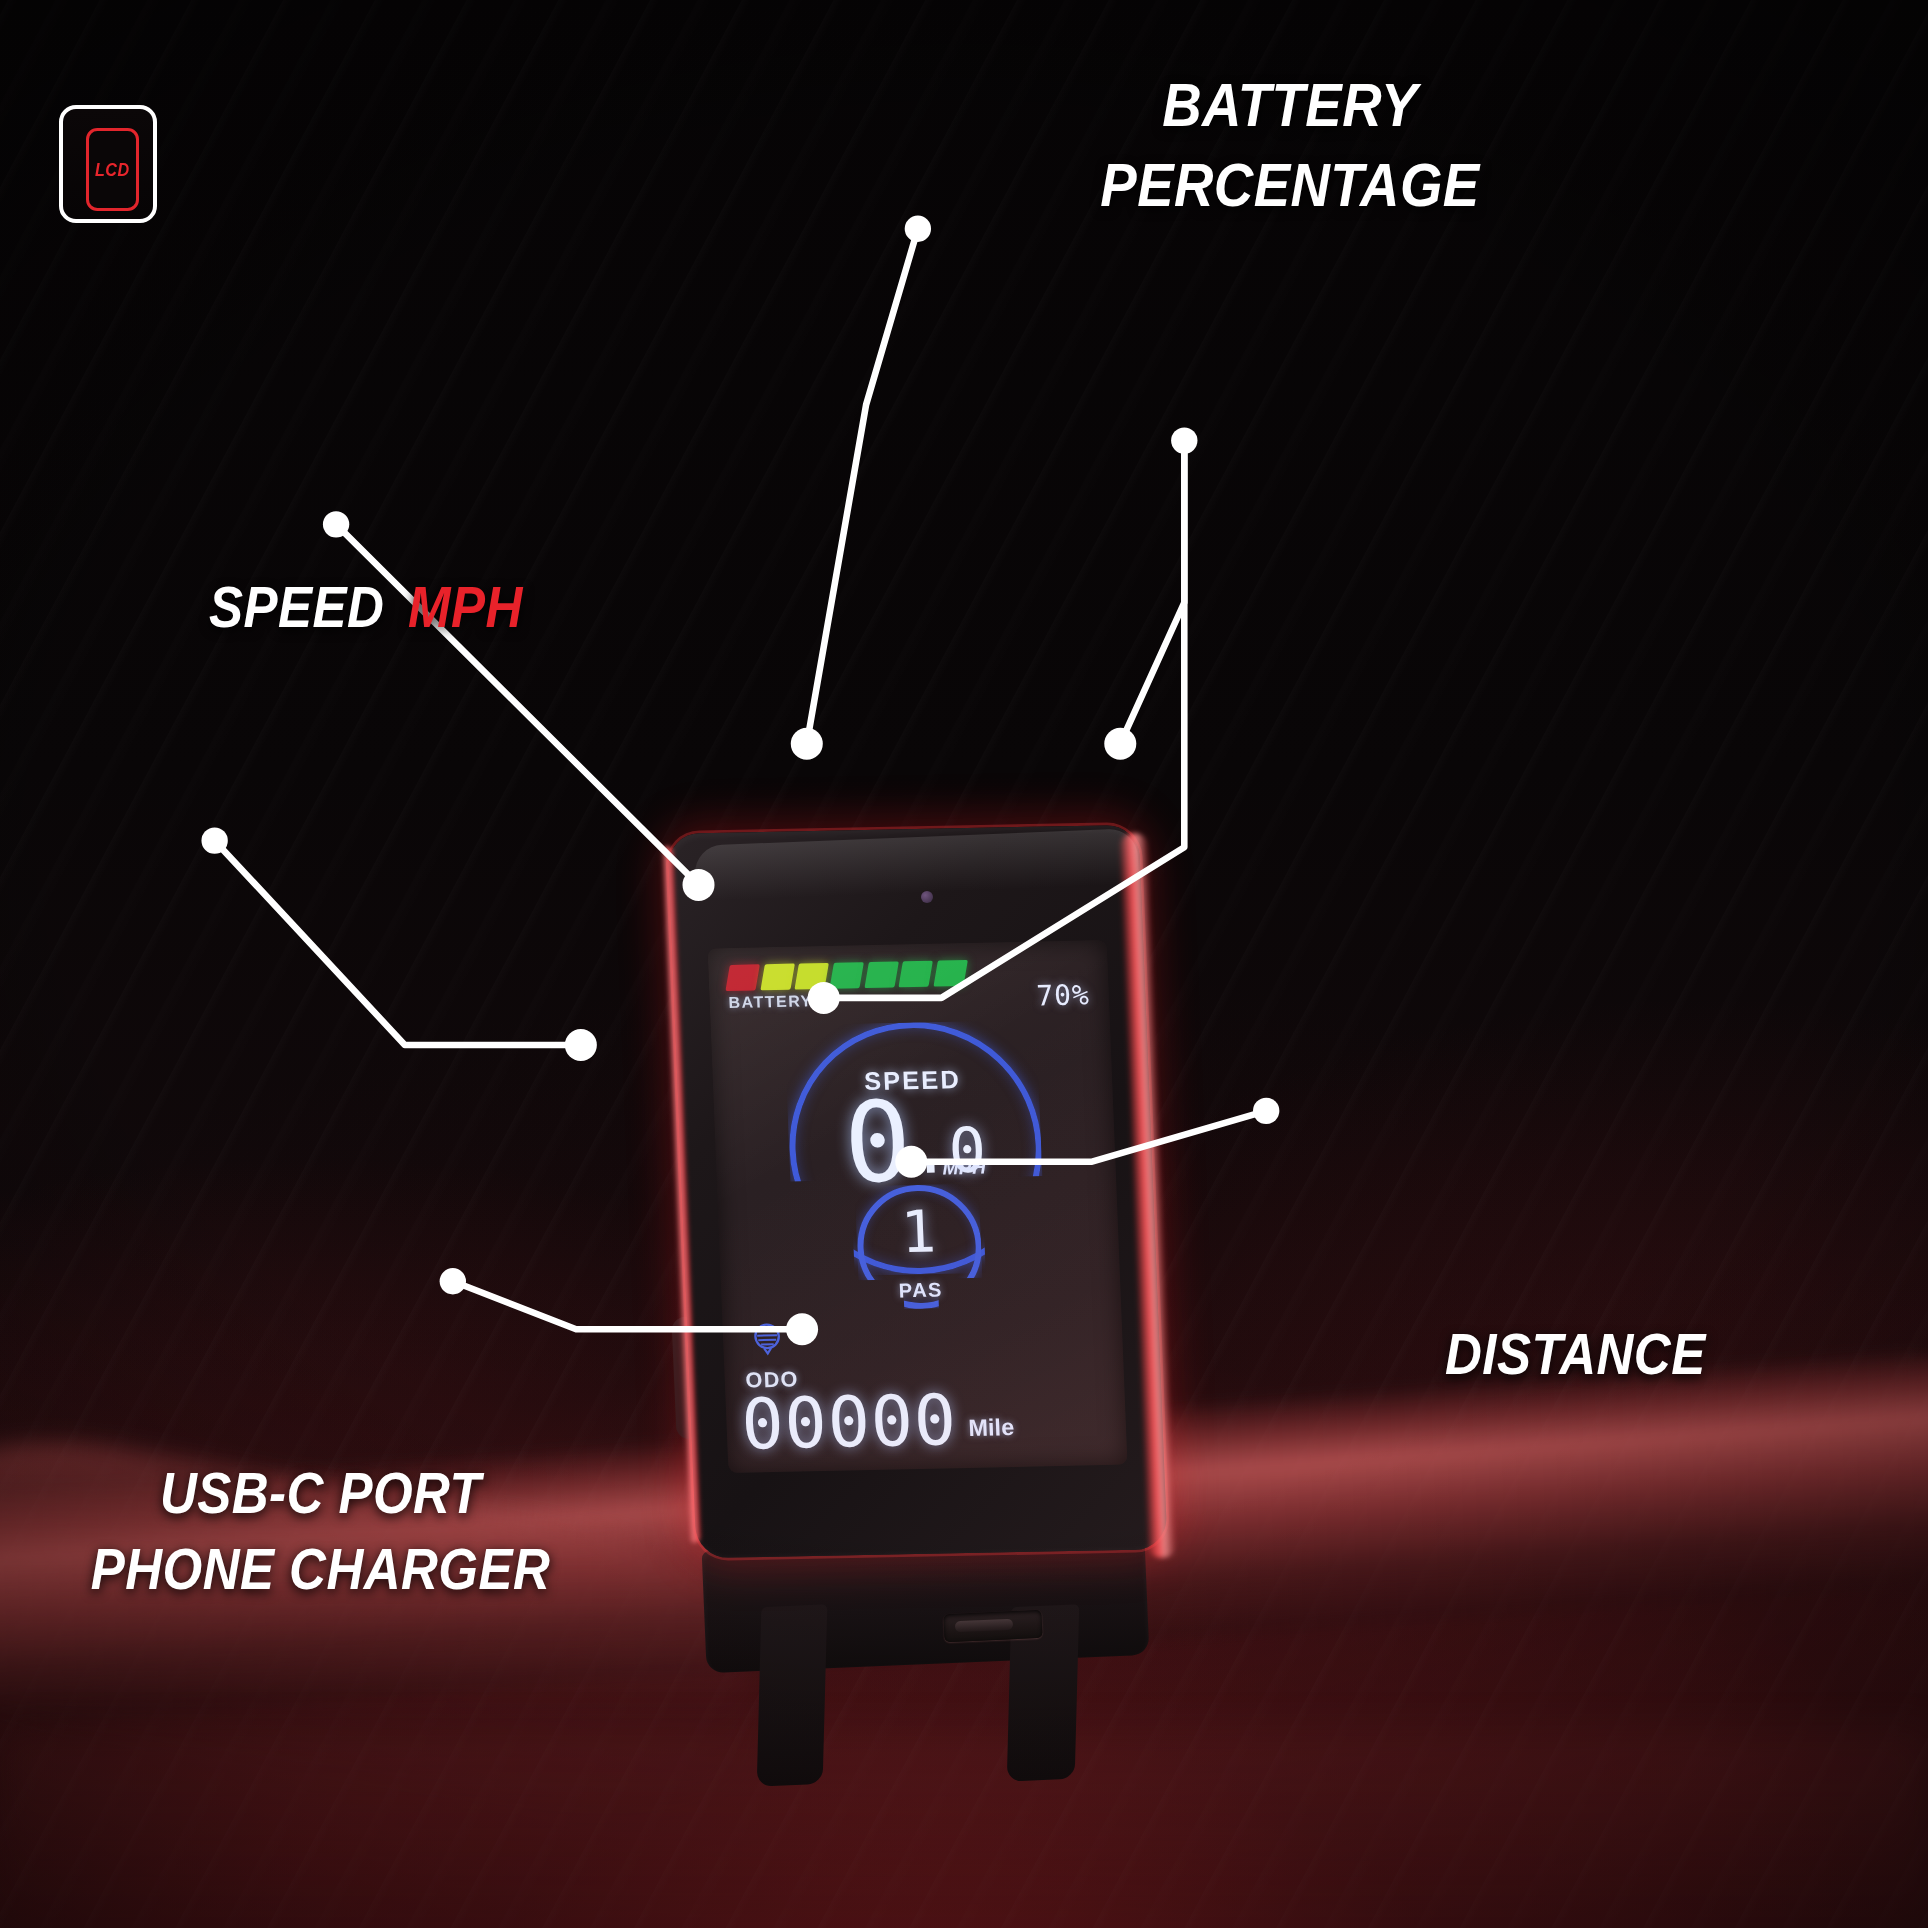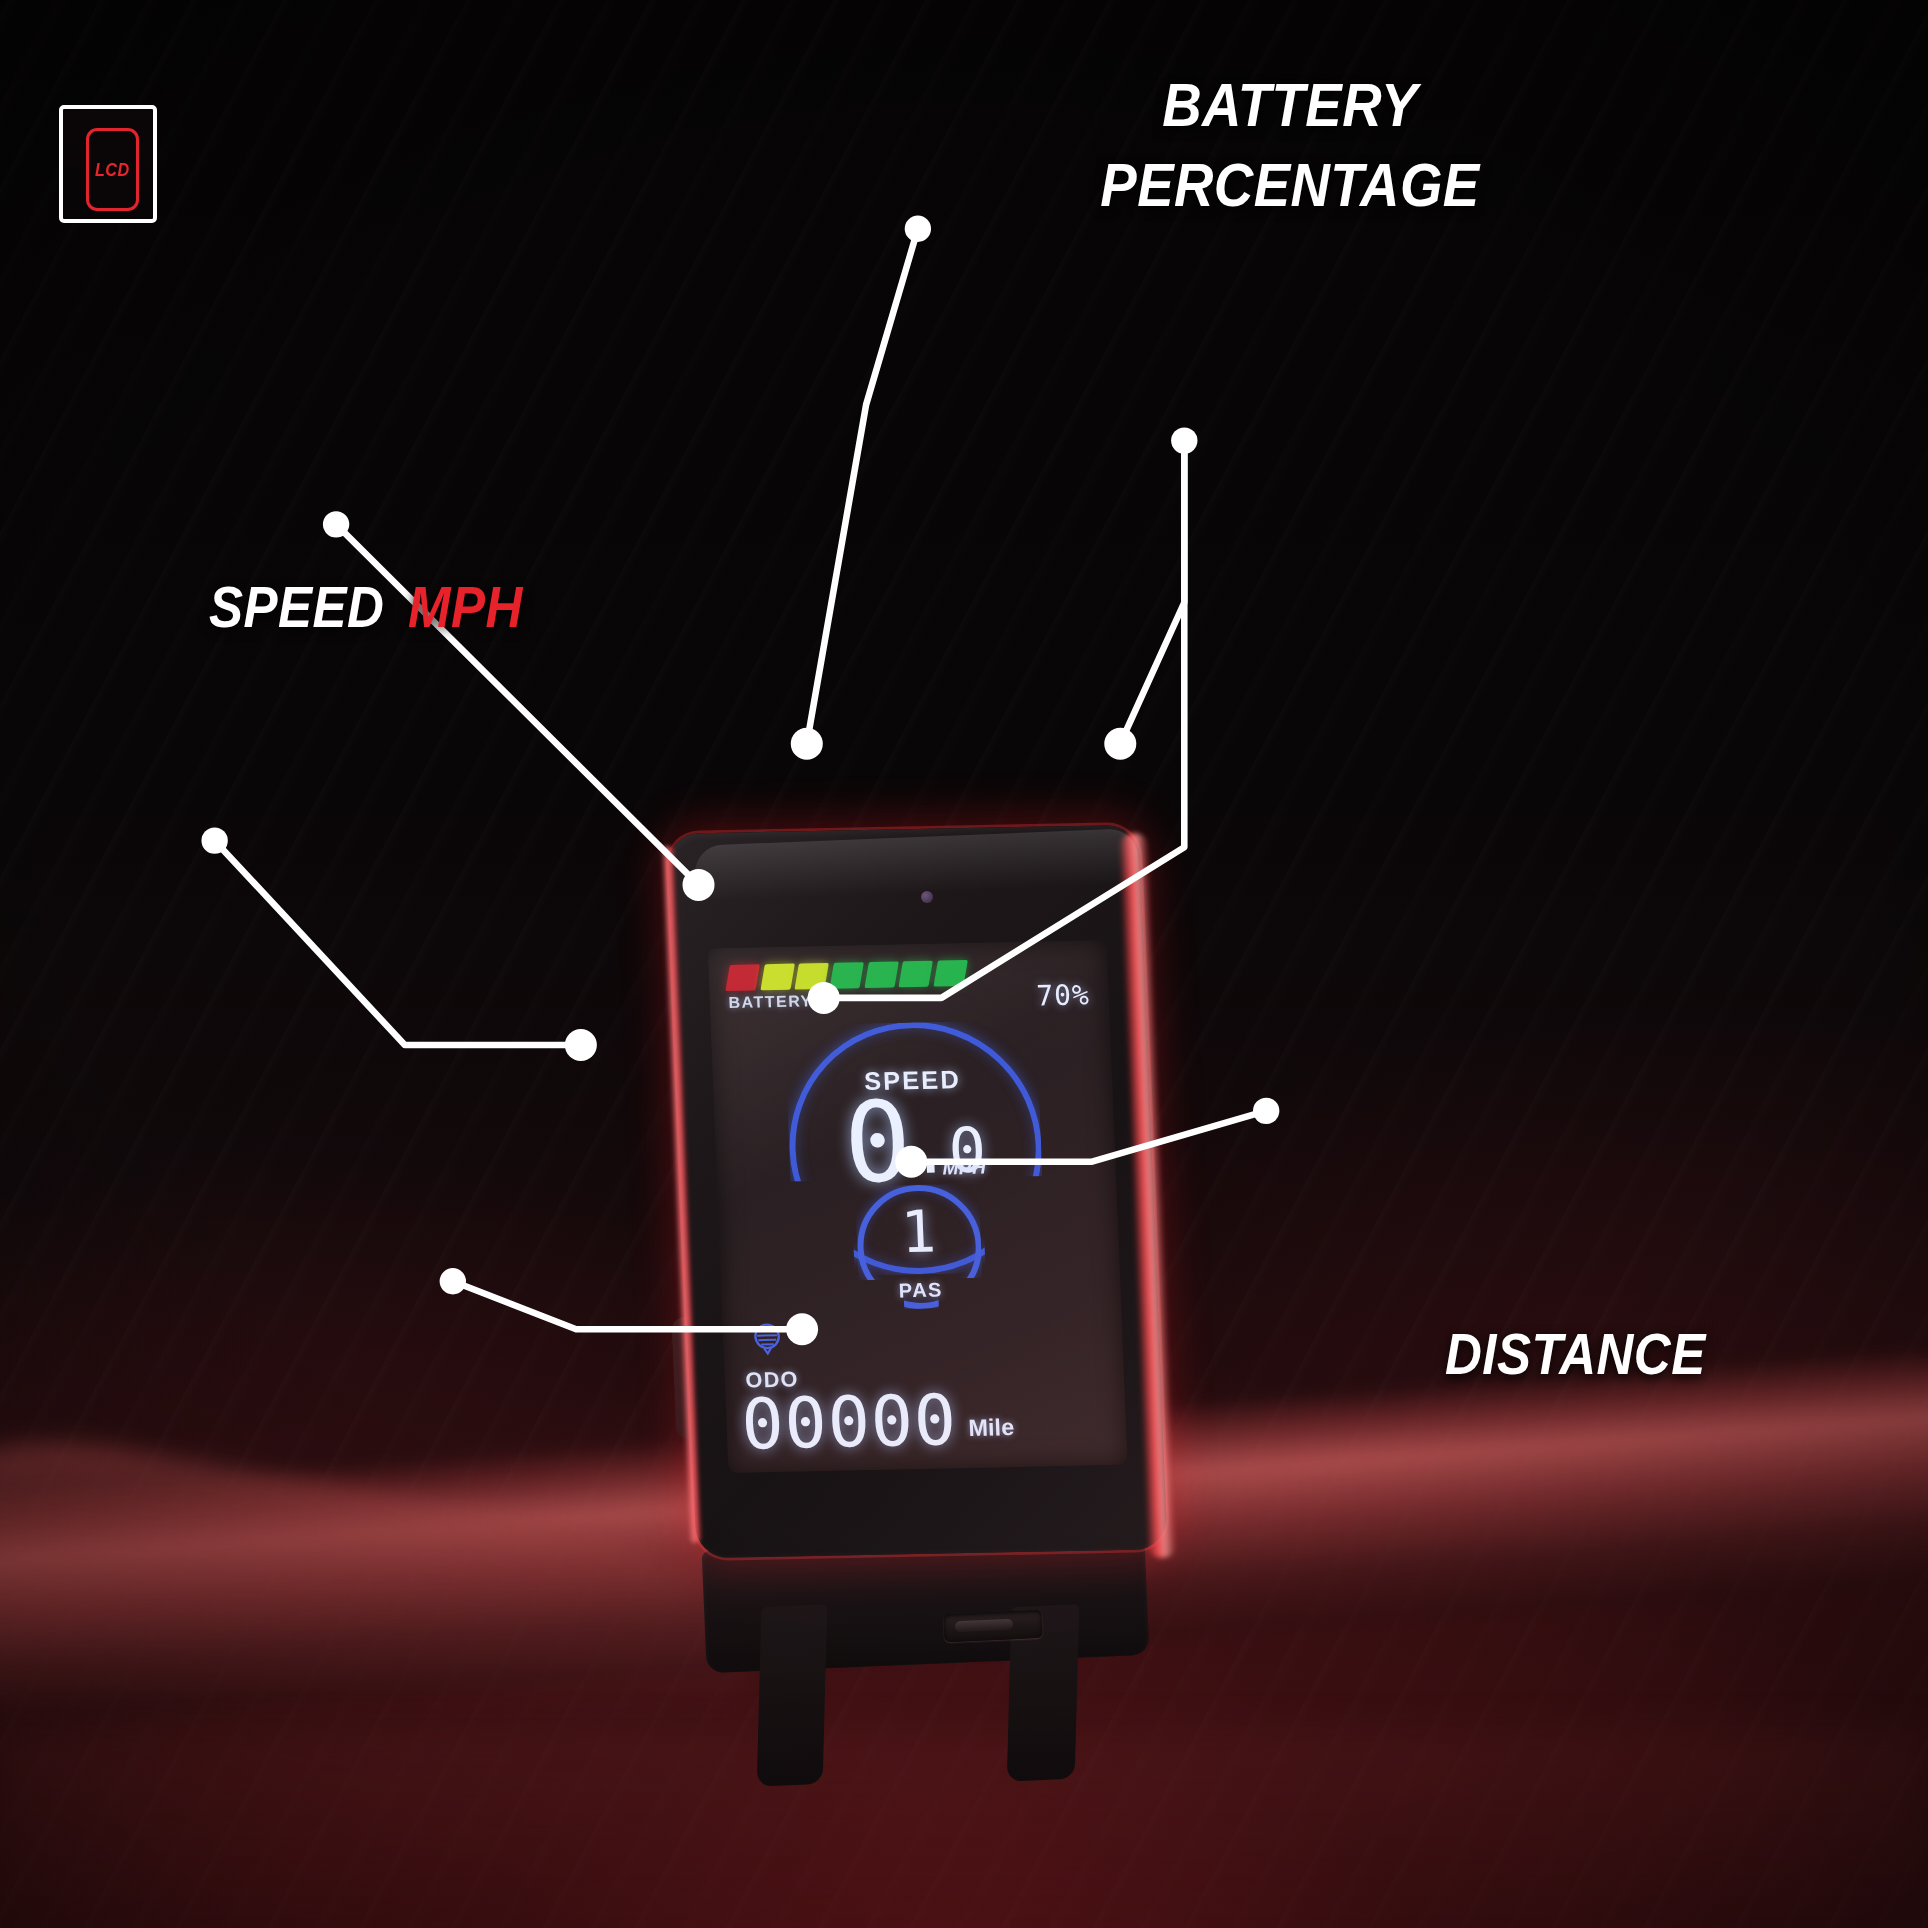--- a/index.html
+++ b/index.html
@@ -252,21 +252,21 @@
     transform-origin:left center;
   }
   .callout.center .txt{ transform-origin:center center; }
   .accent{ color:#e8222a; }
 
   svg.lines{ position:absolute; inset:0; width:1928px; height:1928px; pointer-events:none; }
 
   
   .badge{
     position:absolute; left:59px; top:105px; width:98px; height:118px;
-    border:4.7px solid #ffffff; border-radius:5px;
+    border:4.7px solid #ffffff; border-radius:17px;
     background:linear-gradient(180deg,#0b0708,#070405);
   }
   .badge-inner{
     position:absolute; left:22.6px; top:19px; width:53px; height:83px;
     border:3.8px solid #e2252c; border-radius:11.3px;
     background:#0a0607;
     display:flex; align-items:center; justify-content:center;
   }
   .badge-inner span{
     font-family:"Liberation Sans", sans-serif;
@@ -403,19 +403,23 @@
     <div class="txt" style="font-size:62px;">PERCENTAGE</div>
   </div>
 
 
   <div class="callout" style="left:209px; top:577px; display:flex;">
     <div class="txt" style="font-size:58px;">SPEED </div>
     <div class="txt accent" style="font-size:58px;">MPH</div>
   </div>
 
 
+  <div class="callout center" style="left:19px; top:1446px; width:603px; text-align:center;">
+    <div class="txt" style="font-size:58px;">USB-C PORT</div>
+    <div class="txt" style="font-size:58px;">PHONE CHARGER</div>
+  </div>
 
   <div class="callout" style="left:1445px; top:1307px;">
     <div class="txt" style="font-size:58px;">DISTANCE</div>
   </div>
 
 </div>
 
 
 </body></html>

